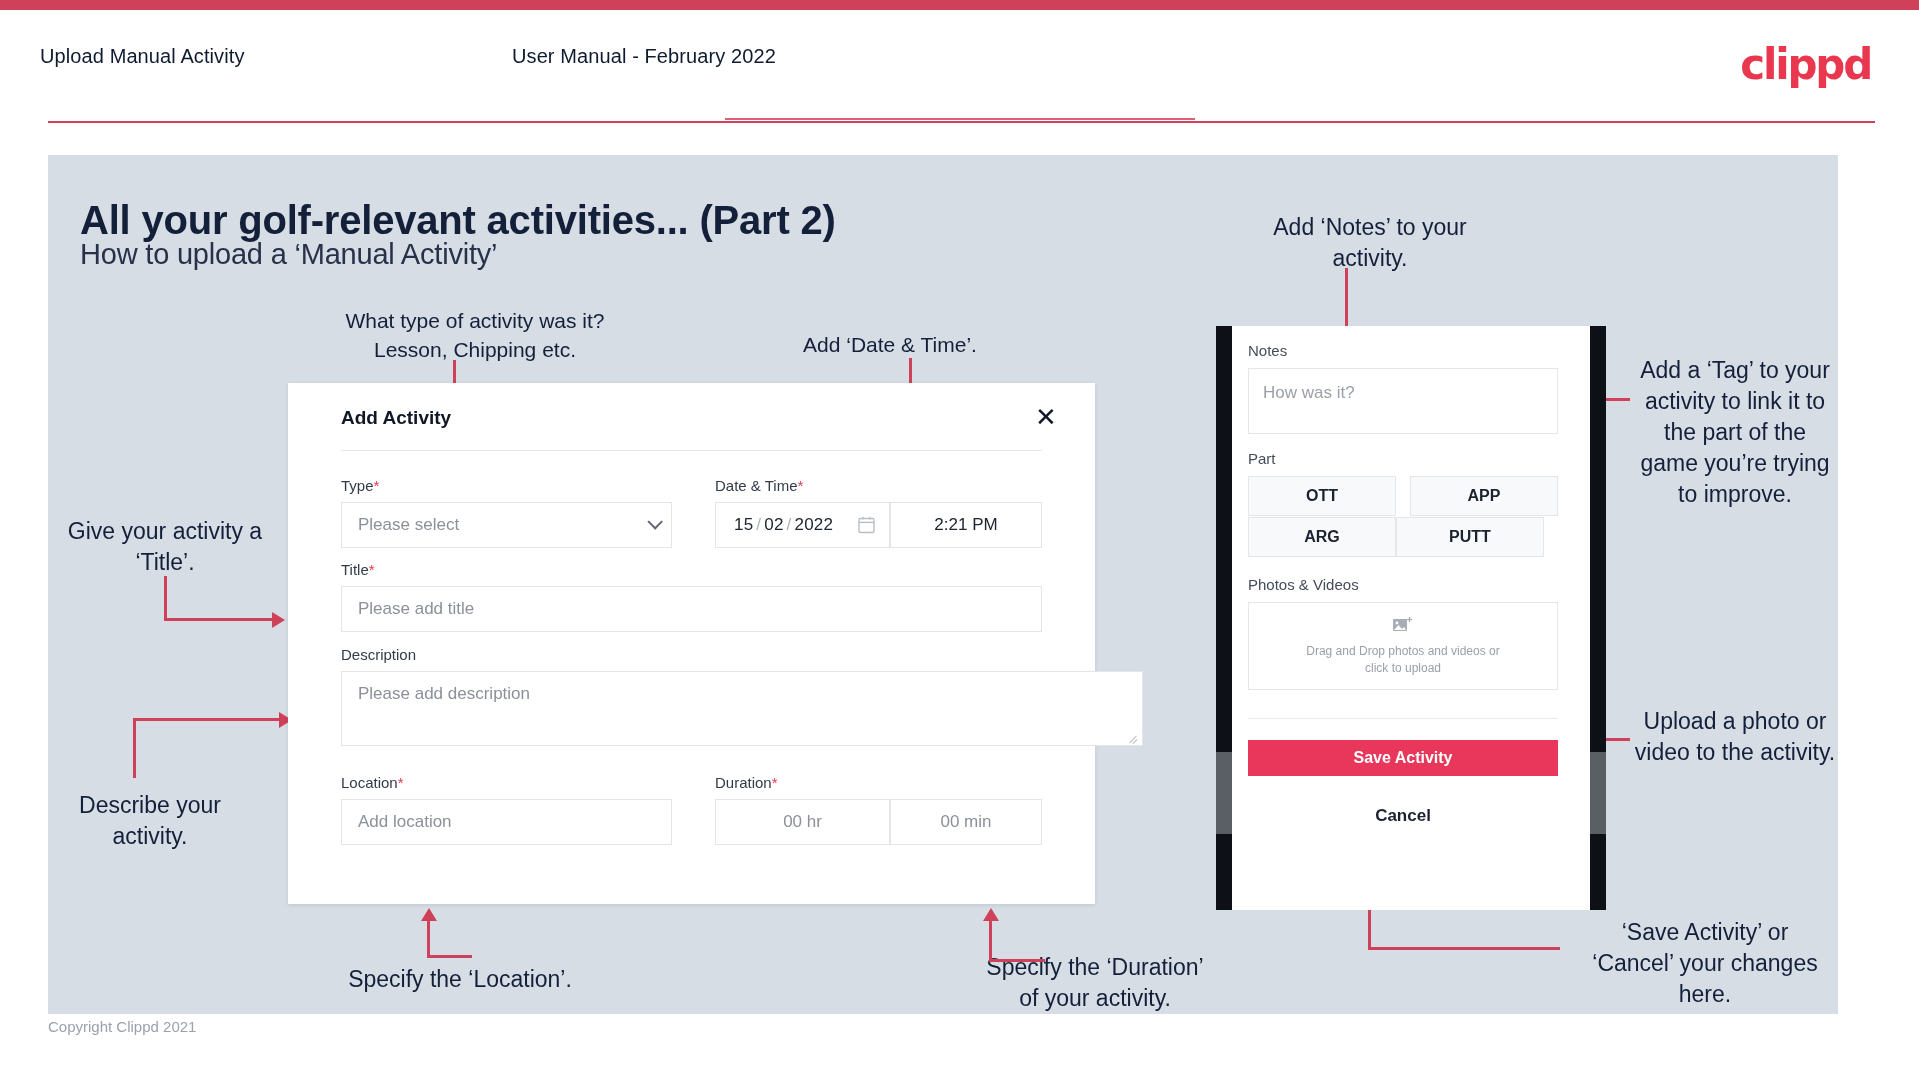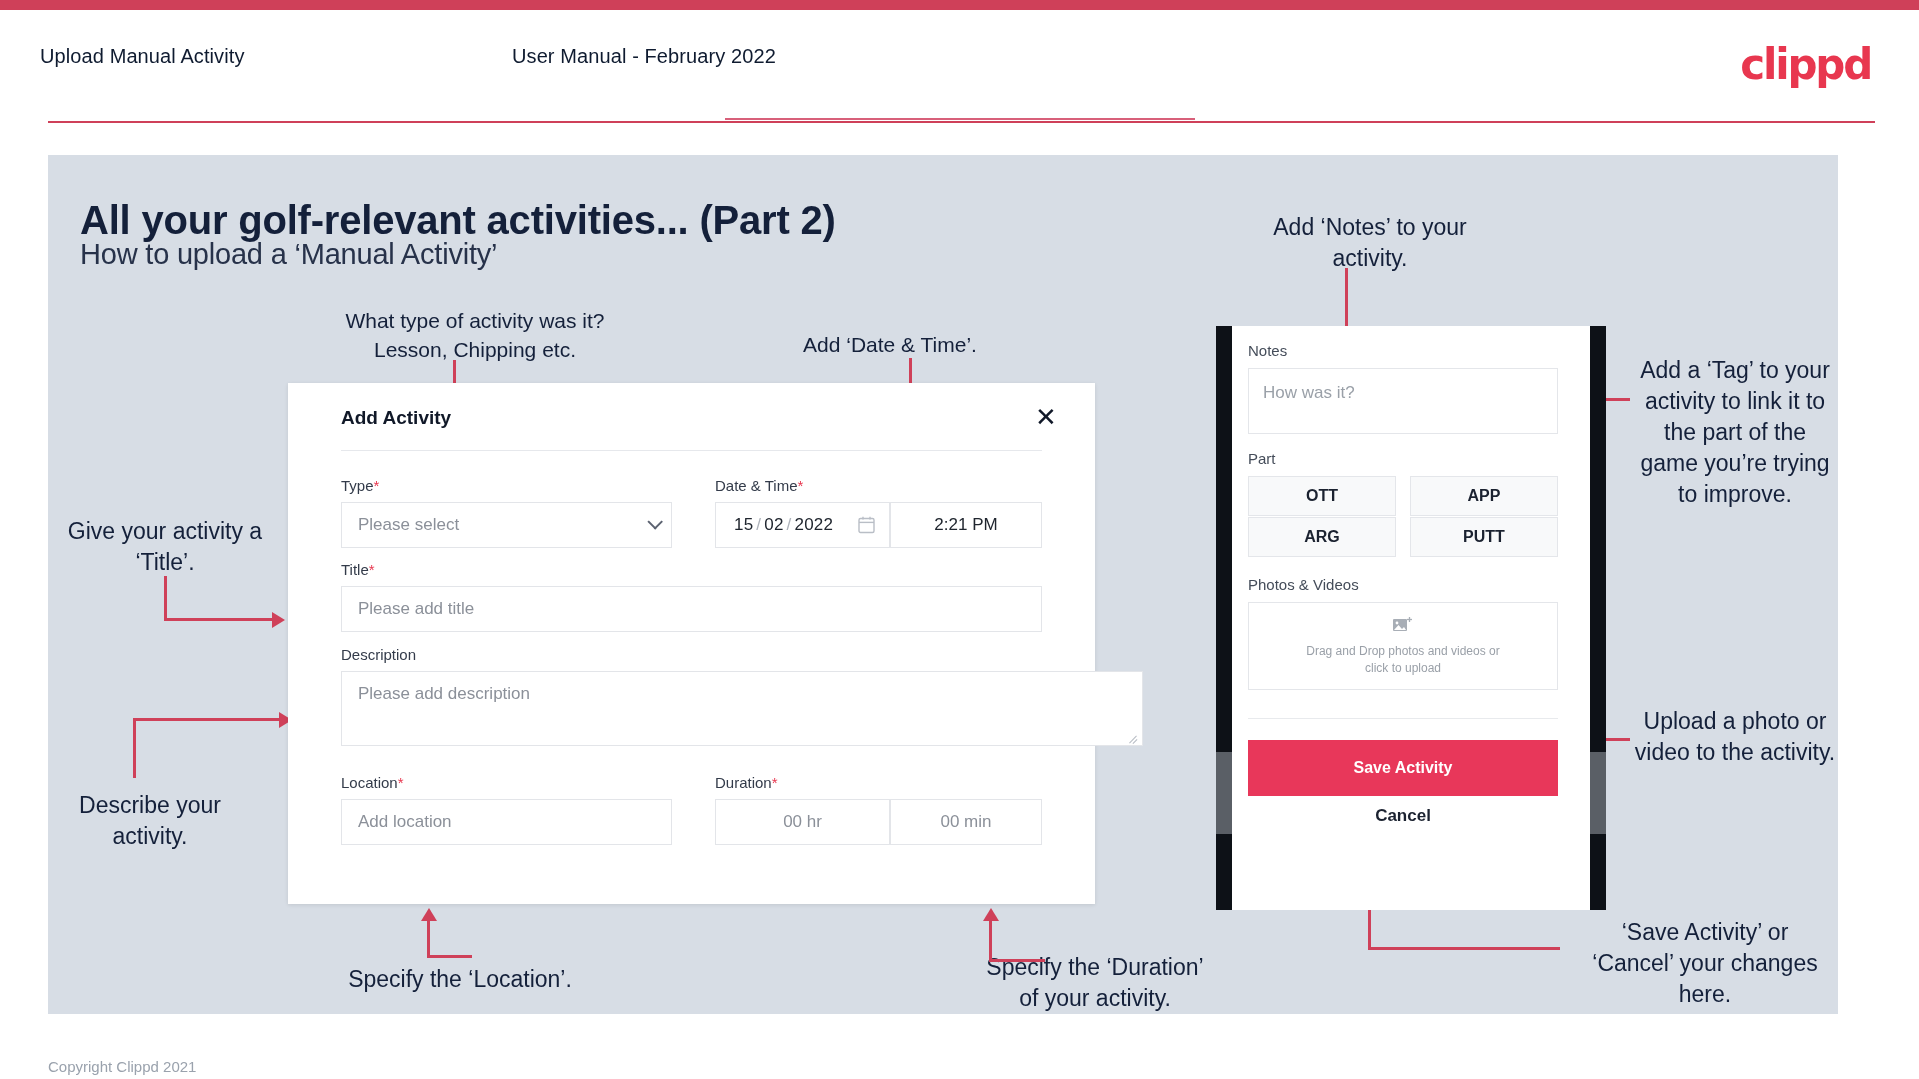--- a/index.html
+++ b/index.html
@@ -166,45 +166,45 @@
 
   .p-tags-label { left:16px; top:124px; }
   .tag-btn {
     position:absolute; border:1px solid #e4e6ea; background:#f8f9fa;
     display:flex; align-items:center; justify-content:center;
     font-size:16px; font-weight:700; color:#1b2230; cursor:pointer;
   }
   .tg1 { left:16px;  top:150px; width:148px; height:40px; }
   .tg2 { left:178px; top:150px; width:148px; height:40px; }
   .tg3 { left:16px;  top:191px; width:148px; height:40px; }
-  .tg4 { left:178px; top:191px; width:148px; height:40px; }
+  .tg4 { left:164px; top:191px; width:148px; height:40px; }
 
   .p-pv-label { left:16px; top:250px; }
   .p-drop {
     left:16px; top:276px; width:310px; height:88px;
     display:flex; flex-direction:column; align-items:center; justify-content:center;
   }
   .p-drop .dtxt { font-size:12px; color:#9aa0a8; text-align:center; line-height:17px; margin-top:7px; }
   .img-ico { width:22px; height:20px; }
 
   .p-divider { position:absolute; left:16px; top:392px; width:310px; height:1px; background:#e8eaed; }
 
   .save-btn {
-    position:absolute; left:16px; top:414px; width:310px; height:56px;
+    position:absolute; left:16px; top:414px; width:310px; height:36px;
     background:#e8375a; color:#fff; font-size:16px; font-weight:700;
     display:flex; align-items:center; justify-content:center; cursor:pointer;
   }
   .cancel-btn {
     position:absolute; left:16px; top:472px; width:310px; height:36px;
     color:#1b2230; font-size:17px; font-weight:700;
     display:flex; align-items:center; justify-content:center; cursor:pointer;
   }
 
   .footer {
-    position:absolute; left:48px; top:1058px;
+    position:absolute; left:48px; top:1018px;
     font-size:15px; color:#9aa2ad;
   }
 </style>
 </head>
 <body>
 
 <div id="root">
 
   <div class="top-bar"></div>
 

